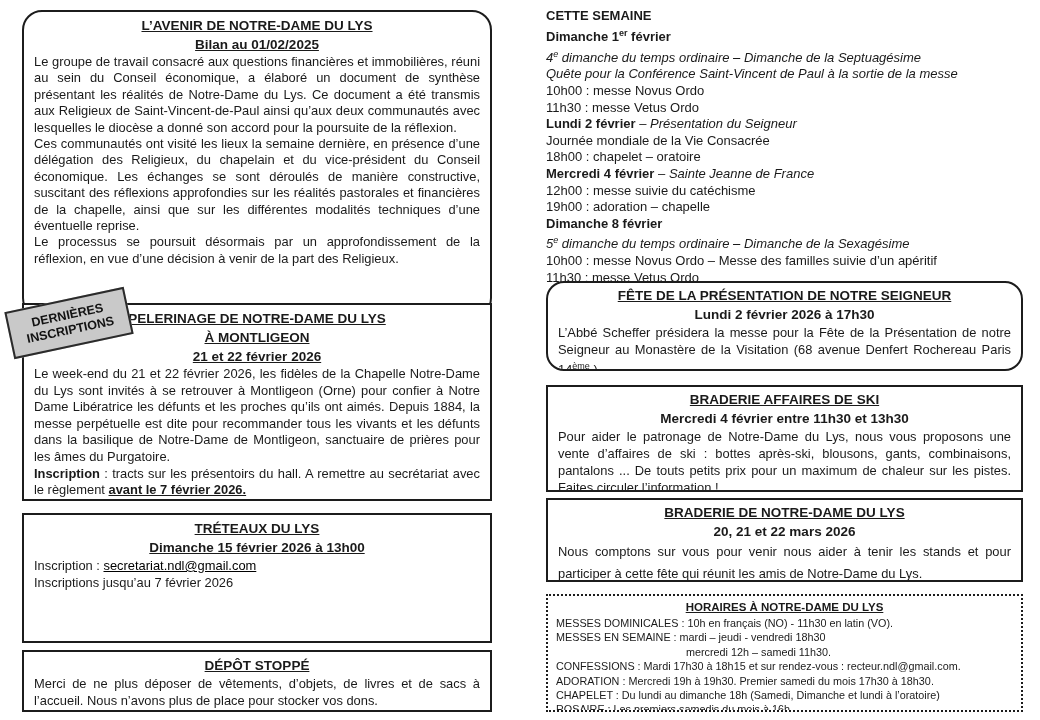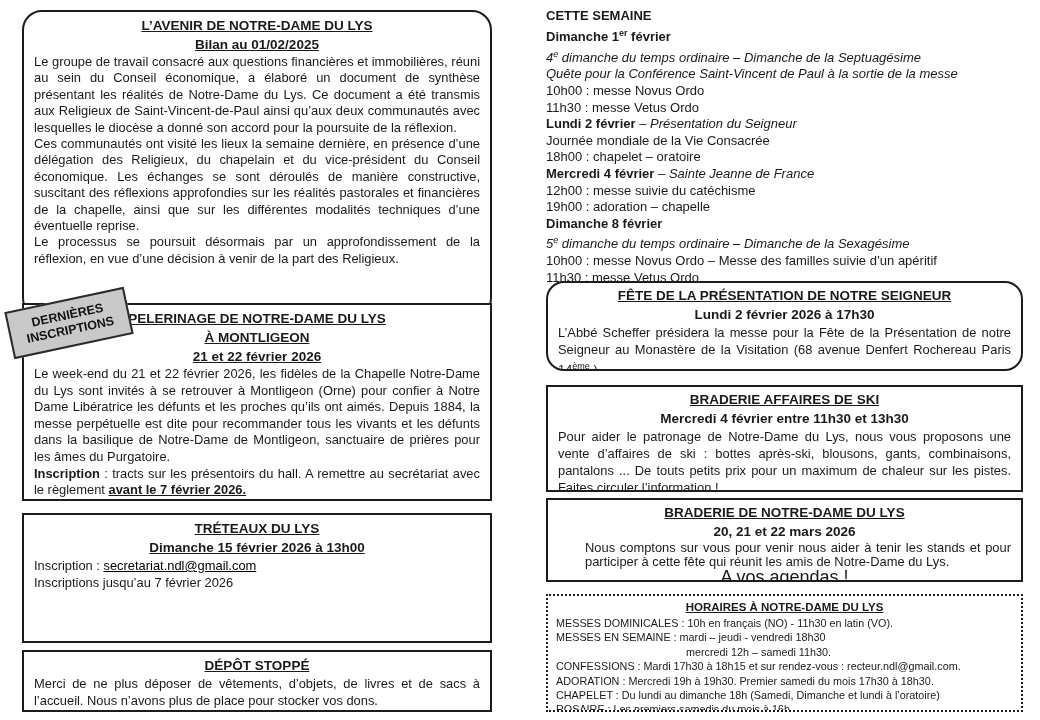--- a/index.html
+++ b/index.html
@@ -50,21 +50,21 @@
   
   #semaine { position:absolute; left:546px; top:8px; width:478px; font-size:13px; }
   #semaine .title { font-weight:bold; line-height:16.6px; }
   #semaine .rline { line-height:16.6px; white-space:nowrap; }
 
   #box-fete     { left:546px; top:281px; width:477px; height:90px;  padding-top:3px;border-radius:18px; }
   #box-fete p   { line-height:17px; }
   #box-ski      { left:546px; top:385px; width:477px; height:107px; padding-top:3px; }
   #box-ski p    { line-height:17px; }
   #box-braderie { left:546px; top:498px; width:477px; height:84px;  padding-top:3px; }
-  #box-braderie p { line-height:14px;margin-left:27px; }
+  #box-braderie p { line-height:22px; }
   #box-braderie .tagline { text-align:center; font-size:18px; line-height:17px; }
 
   #box-horaires {
     left:546px; top:594px; width:477px; height:118px;
     border:2.5px dotted #1c1c1c; padding:3px 8px;
   }
   #box-horaires h2 { font-size:11.5px; line-height:17px; }
   #box-horaires .rline { font-size:10.8px; line-height:14.4px; white-space:nowrap; }
   #box-horaires .rline.indent { margin-left:130px; }
 </style>

